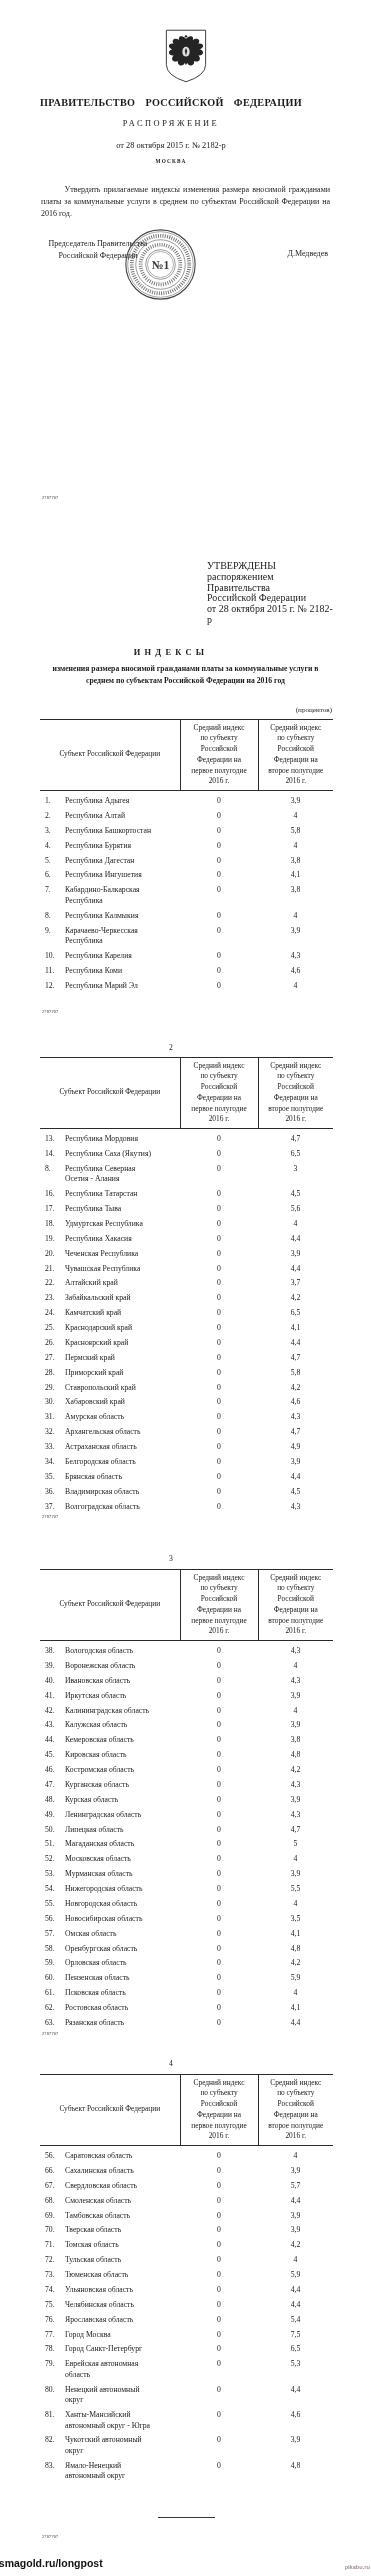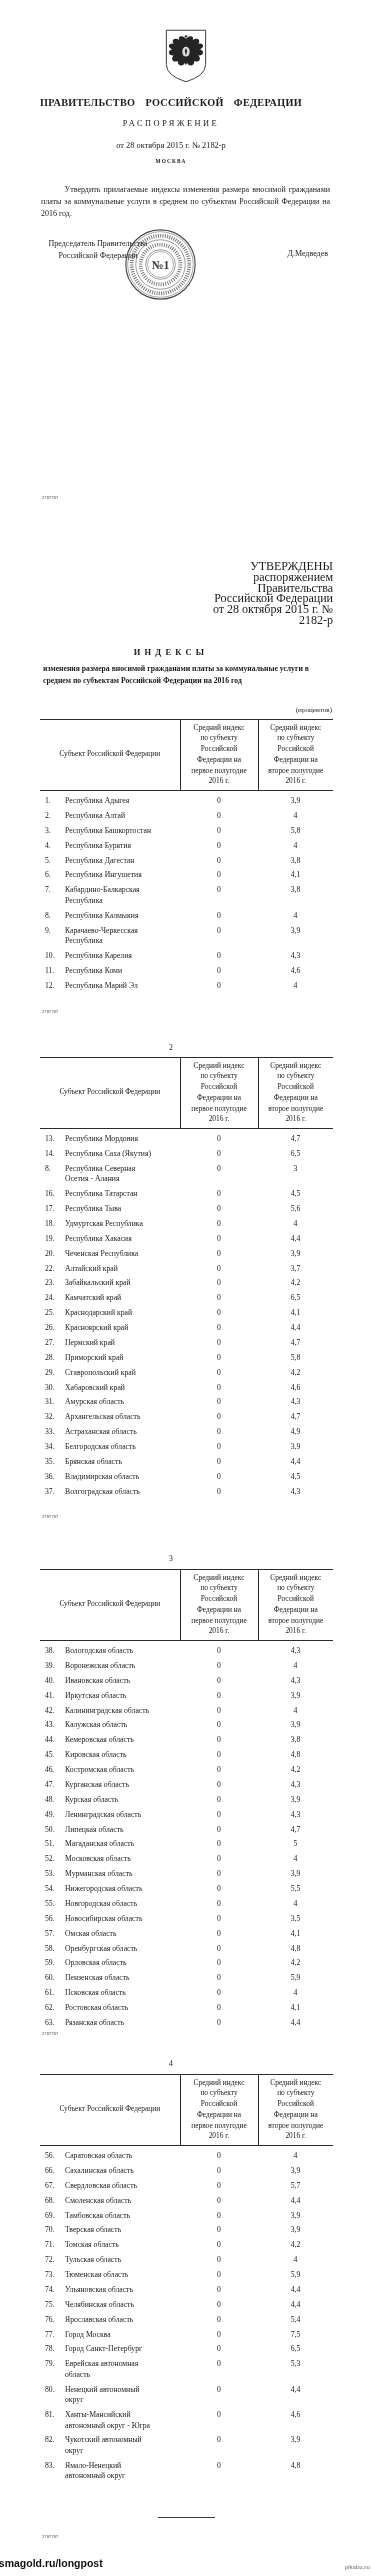--- a/index.html
+++ b/index.html
@@ -15,23 +15,23 @@
   .city{top:158px;font-size:5.3px;font-weight:bold;letter-spacing:1.2px;}
   .body-par{top:184px;left:41px;width:289px;font-size:8px;line-height:12px;
             text-align:justify;text-indent:23.5px;}
   .sig-title{top:238px;left:45px;width:106px;font-size:8px;line-height:11.5px;
              text-align:center;white-space:pre-line;}
   .sig-name{top:249px;right:43px;font-size:8px;}
   .stamp{top:228px;left:124px;}
   .blank-code{left:42px;font-size:4.3px;letter-spacing:0.2px;color:#2e2e2e;}
   .bc1{top:495px;} .bc2{top:1009px;} .bc3{top:1514px;} .bc4{top:2031px;} .bc5{top:2534px;}
 
-  .approved{top:561px;left:207px;width:126px;font-size:12px;line-height:10.8px;text-align:right;font-family:Liberation Serif, serif;}
+  .approved{top:561px;left:207px;width:126px;font-size:10px;line-height:10.8px;text-align:left;font-family:Liberation Serif, serif;}
   .annex-title{top:648px;font-weight:bold;font-size:8.4px;letter-spacing:4.3px;}
-  .annex-sub{top:663px;left:43px;width:285px;text-align:left;font-weight:bold;
+  .annex-sub{top:663px;left:43px;width:285px;text-align:center;font-weight:bold;
              font-size:7.7px;line-height:11.8px;}
   .units{top:706px;left:40px;width:292px;text-align:right;font-size:7.1px;}
 
   .pnum{font-size:7.7px;}
   .pn2{top:1043px;} .pn3{top:1554px;} .pn4{top:2059px;}
 
   table.idx{border-collapse:collapse;table-layout:fixed;width:292px;left:40px;font-size:7.7px;}
   .t1{top:719px;} .t2{top:1057px;} .t3{top:1569px;} .t4{top:2074px;}
   table.idx col.c-num{width:25px;} table.idx col.c-name{width:115px;}
   table.idx col.c-v1{width:78px;} table.idx col.c-v2{width:75px;}
@@ -274,20 +274,26 @@
           <td class="val">0</td>
           <td class="val">4,4</td>
         </tr>
         <tr>
           <td class="num">20.</td>
           <td class="name">Чеченская Республика</td>
           <td class="val">0</td>
           <td class="val">3,9</td>
         </tr>
         <tr>
+          <td class="num">21.</td>
+          <td class="name">Чувашская Республика</td>
+          <td class="val">0</td>
+          <td class="val">4,4</td>
+        </tr>
+        <tr>
           <td class="num">22.</td>
           <td class="name">Алтайский край</td>
           <td class="val">0</td>
           <td class="val">3,7</td>
         </tr>
         <tr>
           <td class="num">23.</td>
           <td class="name">Забайкальский край</td>
           <td class="val">0</td>
           <td class="val">4,2</td>

